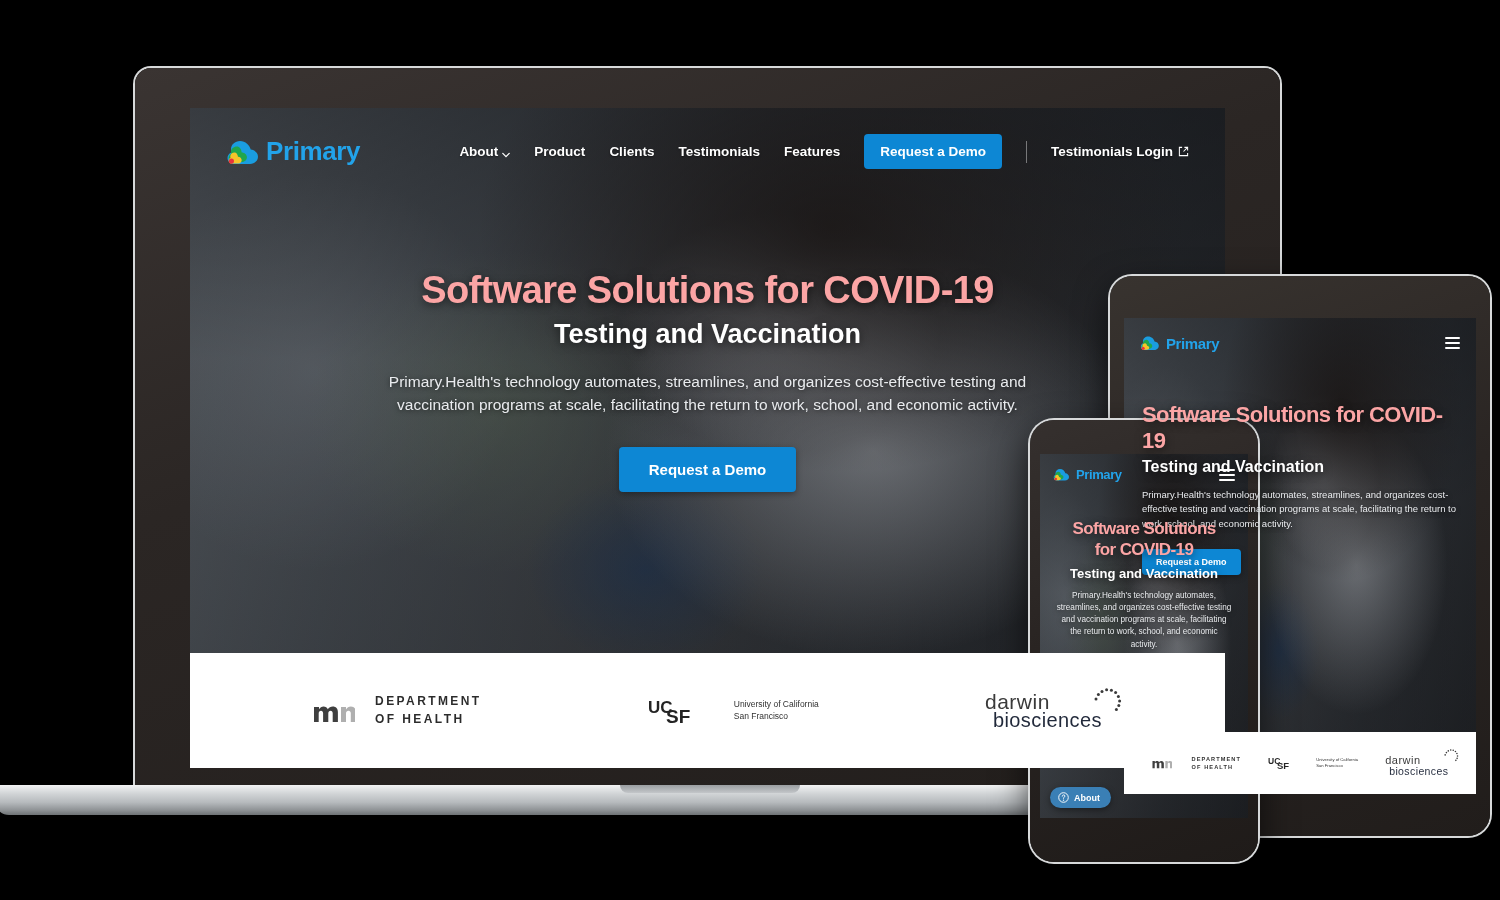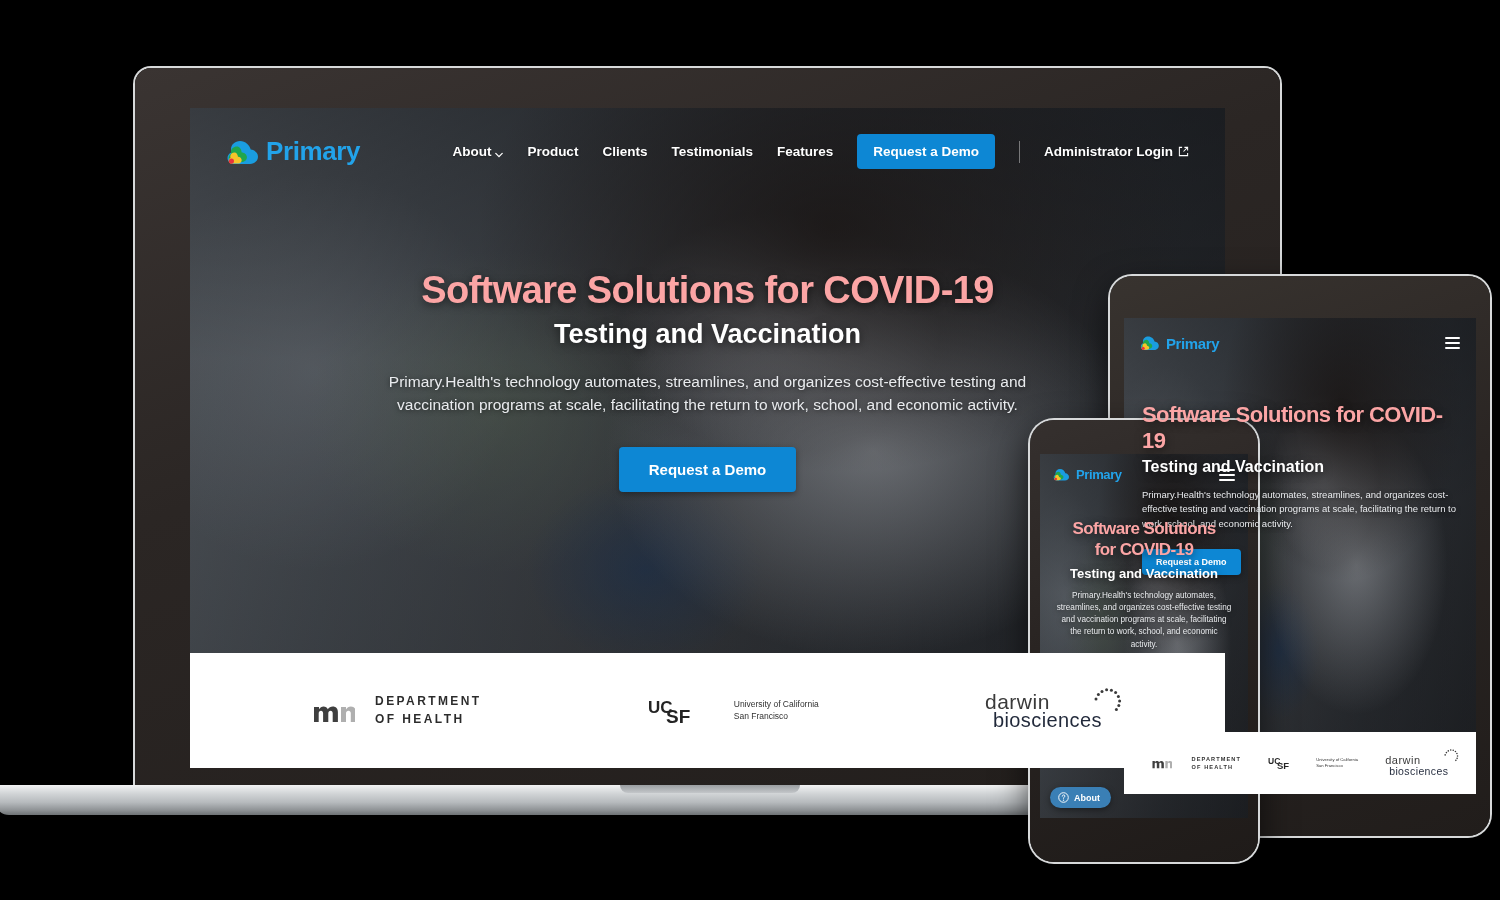--- a/index.html
+++ b/index.html
@@ -226,21 +226,21 @@
                 <path d="M1 3l4 4 4-4" stroke="#fff" stroke-width="1.6" fill="none" stroke-linecap="round"></path>
               </svg>
             </span>
             <span class="nav-link">Product</span>
             <span class="nav-link">Clients</span>
             <span class="nav-link">Testimonials</span>
             <span class="nav-link">Features</span>
             <span class="btn-demo">Request a Demo</span>
             <span class="nav-divider"></span>
             <span class="admin-link">
-              <span>Administrator Login</span>
+              <span>Testimonials Login</span>
               <svg width="11" height="11" viewBox="0 0 12 12">
                 <path d="M4.5 1.5H1.5v9h9v-3" stroke="#fff" stroke-width="1.1" fill="none"></path>
                 <path d="M7 1.5h3.5V5" stroke="#fff" stroke-width="1.1" fill="none"></path>
                 <path d="M10.4 1.6L6 6" stroke="#fff" stroke-width="1.1" fill="none"></path>
               </svg>
             </span>
           </div>
         </div>
 
         <div class="hero">

